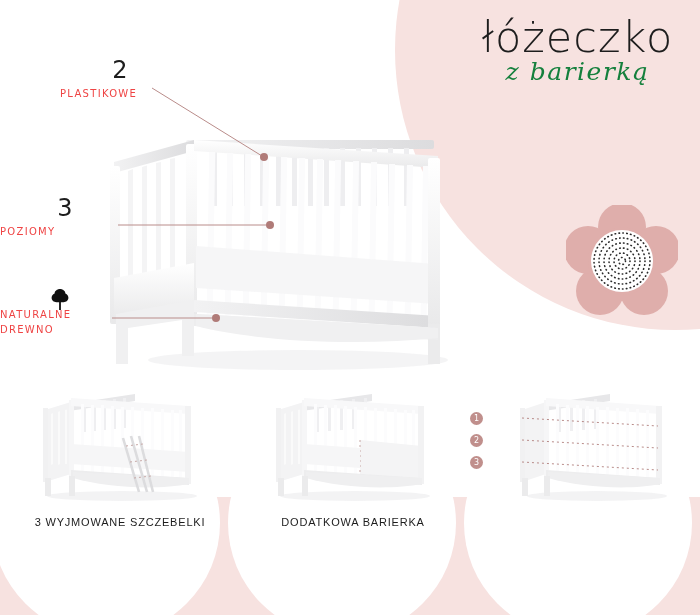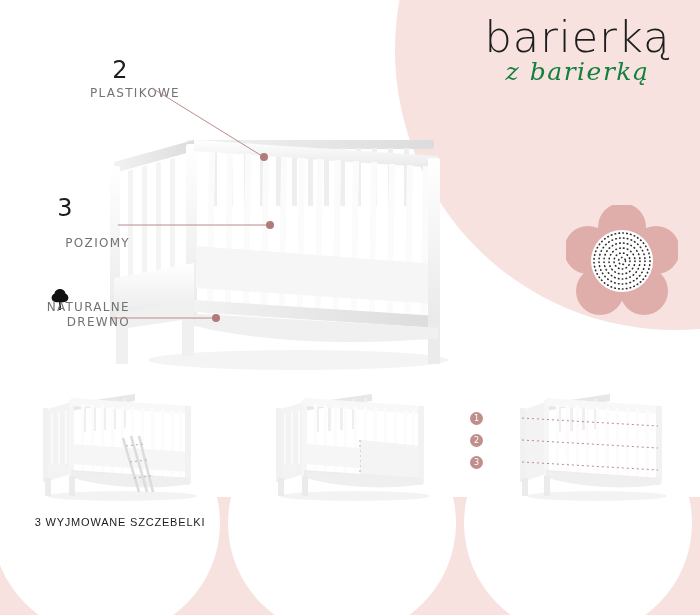--- a/index.html
+++ b/index.html
@@ -59,23 +59,23 @@
 
   
   .anno{position:absolute;}
   .anno-num{
     font-family:"DejaVu Sans",sans-serif;
     font-size:24px;color:#1d1d1d;font-weight:400;text-align:center;
     line-height:24px;
   }
   .anno-text{
     font-family:"DejaVu Sans",sans-serif;
-    font-size:12px;line-height:15px;
+    font-size:10px;line-height:15px;
     letter-spacing:1.3px;
-    color:#737373;text-align:right;text-transform:uppercase;
+    color:#ef4444;text-align:left;text-transform:uppercase;
   }
 
   .tree-ico{position:absolute;left:50px;top:288px;width:20px;height:24px;}
 
   
   .thumbs{position:absolute;left:0;top:388px;width:700px;height:160px;}
   .thumb{position:absolute;width:230px;height:160px;}
   .thumb.t1{left:5px;}
   .thumb.t2{left:238px;}
   .thumb.t3{left:470px;}
@@ -102,21 +102,21 @@
 
   <div class="bg-layer">
     <div class="bg-blob"></div>
     <div class="bg-band"></div>
     <div class="scallop s1"></div>
     <div class="scallop s2"></div>
     <div class="scallop s3"></div>
   </div>
 
   <div class="title-wrap">
-    <div class="title-main">barierką</div>
+    <div class="title-main">łóżeczko</div>
     <div class="title-sub">z barierką</div>
   </div>
 
   <div class="flower-badge">
     <svg width="112" height="112" viewBox="0 0 112 112">
       <g fill="#dfaeab">
         <circle cx="56" cy="22" r="24"></circle>
         <circle cx="90" cy="45" r="24"></circle>
         <circle cx="78" cy="86" r="24"></circle>
         <circle cx="34" cy="86" r="24"></circle>
@@ -231,36 +231,36 @@
       <div>PLASTIKOWE</div>
     </div>
   </div>
   <svg style="position:absolute;left:150px;top:86px;" width="125" height="80">
     <line x1="2" y1="2" x2="112" y2="70" stroke="#b98c8a" stroke-width="1"></line>
     <circle cx="114" cy="71" r="4" fill="#b07b78"></circle>
   </svg>
 
   <div class="anno" style="left:0px;top:196px;width:130px;">
     <div class="anno-num">3</div>
-    <div class="anno-text" style="margin-top:16px;">
+    <div class="anno-text" style="margin-top:4px;">
       <div>POZIOMY</div>
     </div>
   </div>
   <svg style="position:absolute;left:118px;top:219px;" width="160" height="12">
     <line x1="0" y1="6" x2="148" y2="6" stroke="#b98c8a" stroke-width="1"></line>
     <circle cx="152" cy="6" r="4" fill="#b07b78"></circle>
   </svg>
 
   <div class="tree-ico">
     <svg width="20" height="24" viewBox="0 0 20 24">
       <path d="M10 1 C13 1 15.4 3.2 15.4 5.6 C17.3 6.3 18.4 8 18.4 9.8 C18.4 12.3 16.2 14.2 13.6 14.2 L6.4 14.2 C3.8 14.2 1.6 12.3 1.6 9.8 C1.6 8 2.7 6.3 4.6 5.6 C4.6 3.2 7 1 10 1 Z" fill="#111111"></path>
       <rect x="9.1" y="13" width="1.8" height="9" fill="#111111"></rect>
     </svg>
   </div>
-  <div class="anno" style="left:0px;top:300px;width:130px;">
+  <div class="anno" style="left:0px;top:307px;width:130px;">
     <div class="anno-text">
       <div>NATURALNE</div>
       <div>DREWNO</div>
     </div>
   </div>
   <svg style="position:absolute;left:112px;top:312px;" width="115" height="12">
     <line x1="0" y1="6" x2="100" y2="6" stroke="#b98c8a" stroke-width="1"></line>
     <circle cx="104" cy="6" r="4" fill="#b07b78"></circle>
   </svg>
 
@@ -362,20 +362,21 @@
             <line x1="100" y1="52" x2="100" y2="86"></line>
           </g>
           <polygon points="44,56 100,60 100,80 44,76" fill="#f6f6f7"></polygon>
           <polygon points="44,82 162,90 162,97 44,89" fill="#ededee"></polygon>
           <rect x="158" y="18" width="6" height="78" fill="#f2f2f3"></rect>
           <path d="M46,90 C80,100 130,102 162,96 L162,90 L46,84 Z" fill="#efeff0"></path>
           <rect x="18" y="90" width="6" height="18" fill="#ebebec"></rect>
           <rect x="42" y="88" width="6" height="20" fill="#ebebec"></rect>
         </svg>
       </div>
+      <div class="thumb-cap">DODATKOWA BARIERKA</div>
     </div>
 
     <div class="thumb t3">
       <div class="thumb-img">
         <svg width="186" height="118" viewBox="0 0 186 118">
           <ellipse cx="105" cy="108" rx="70" ry="5" fill="#eeeeef" opacity="0.7"></ellipse>
           <polygon points="52,16 118,6 118,13 52,23" fill="#e7e7e9"></polygon>
           <g fill="#efeff1">
             <rect x="66" y="14" width="3" height="30"></rect>
               <rect x="78" y="13" width="3" height="30"></rect>

